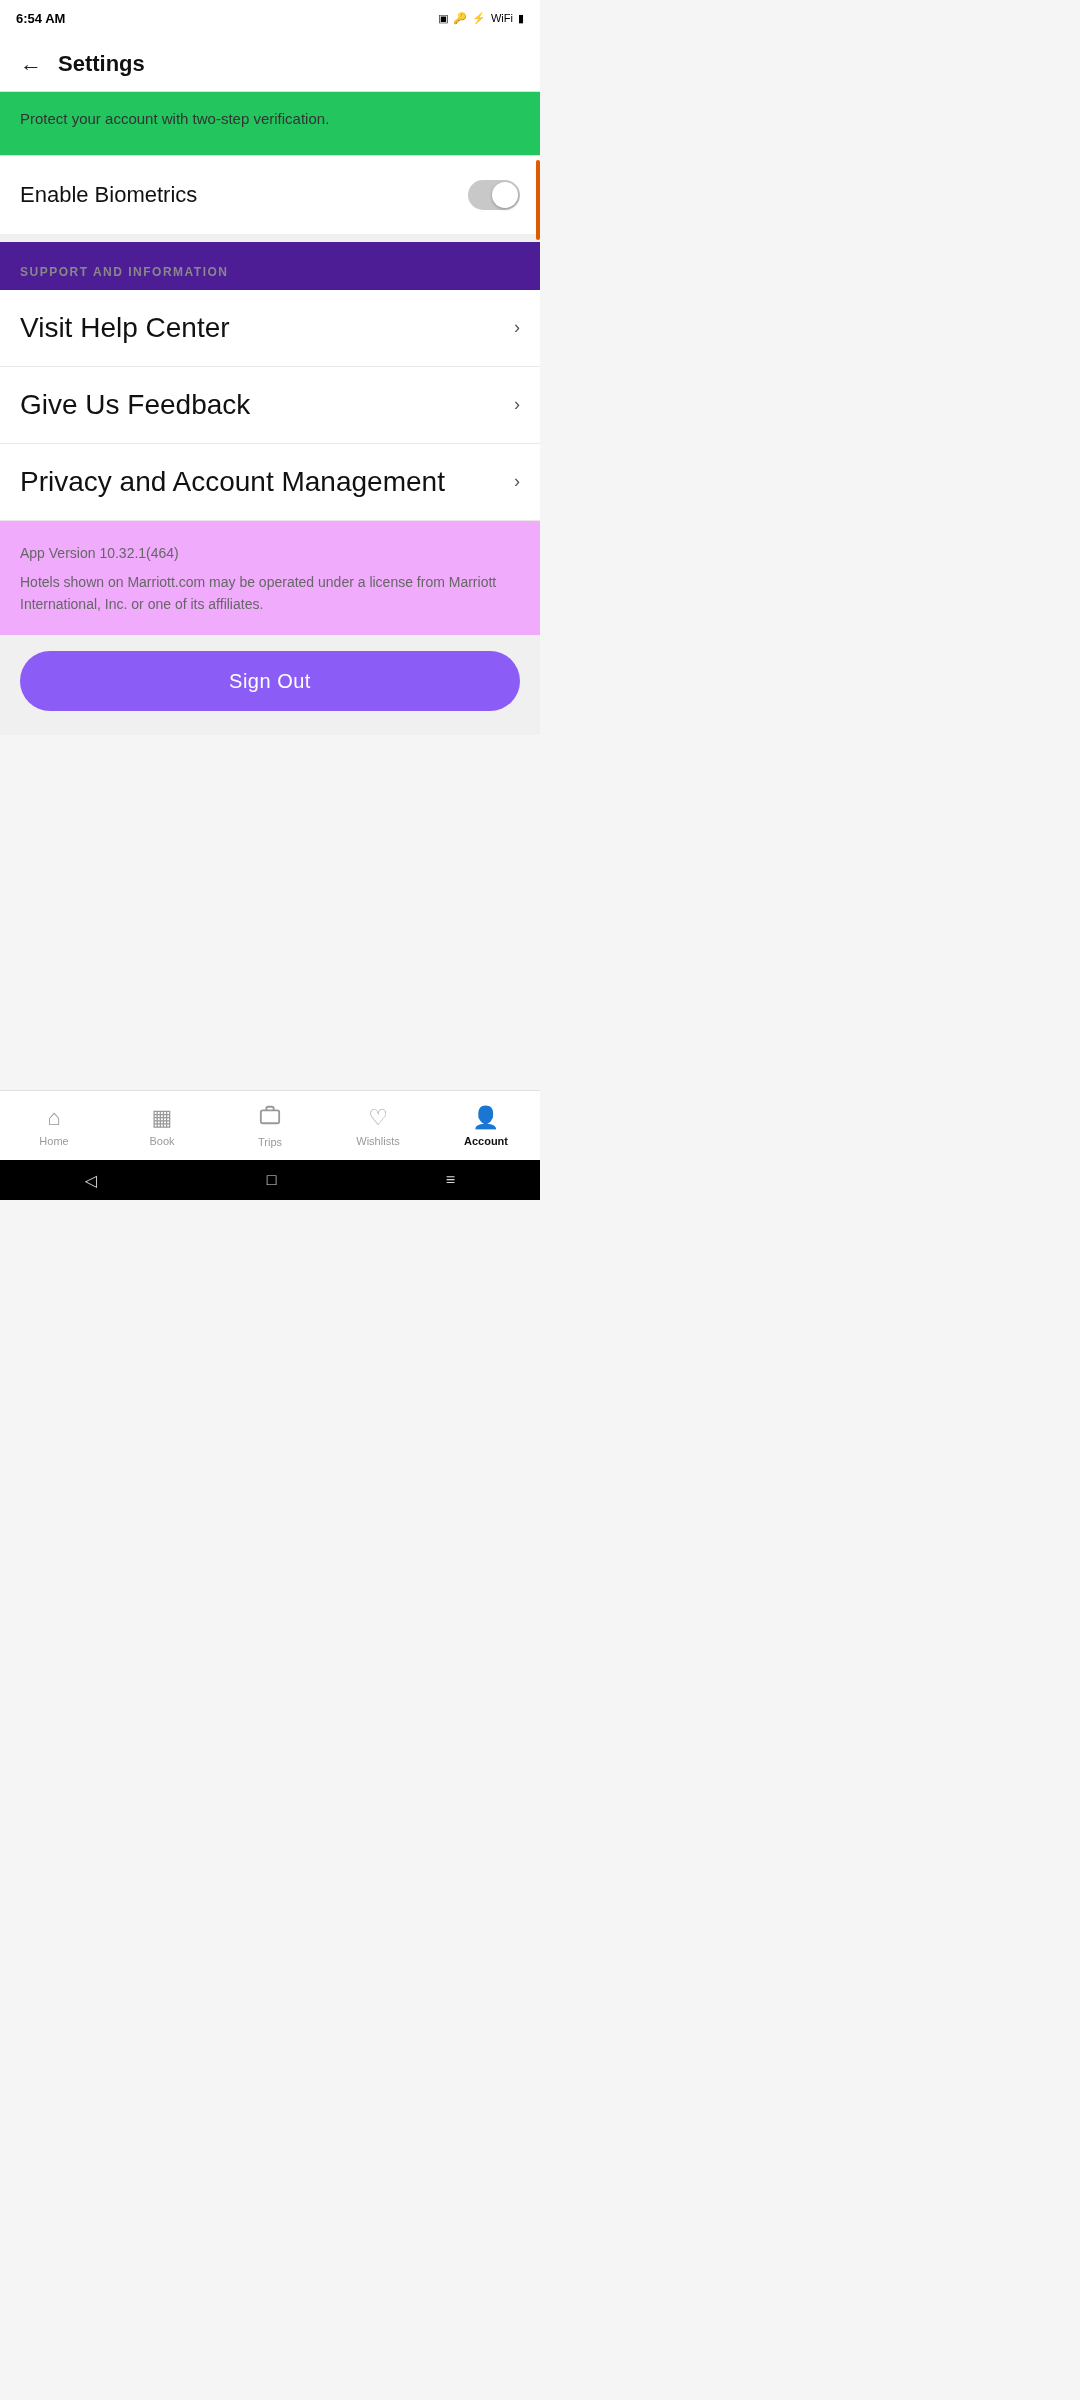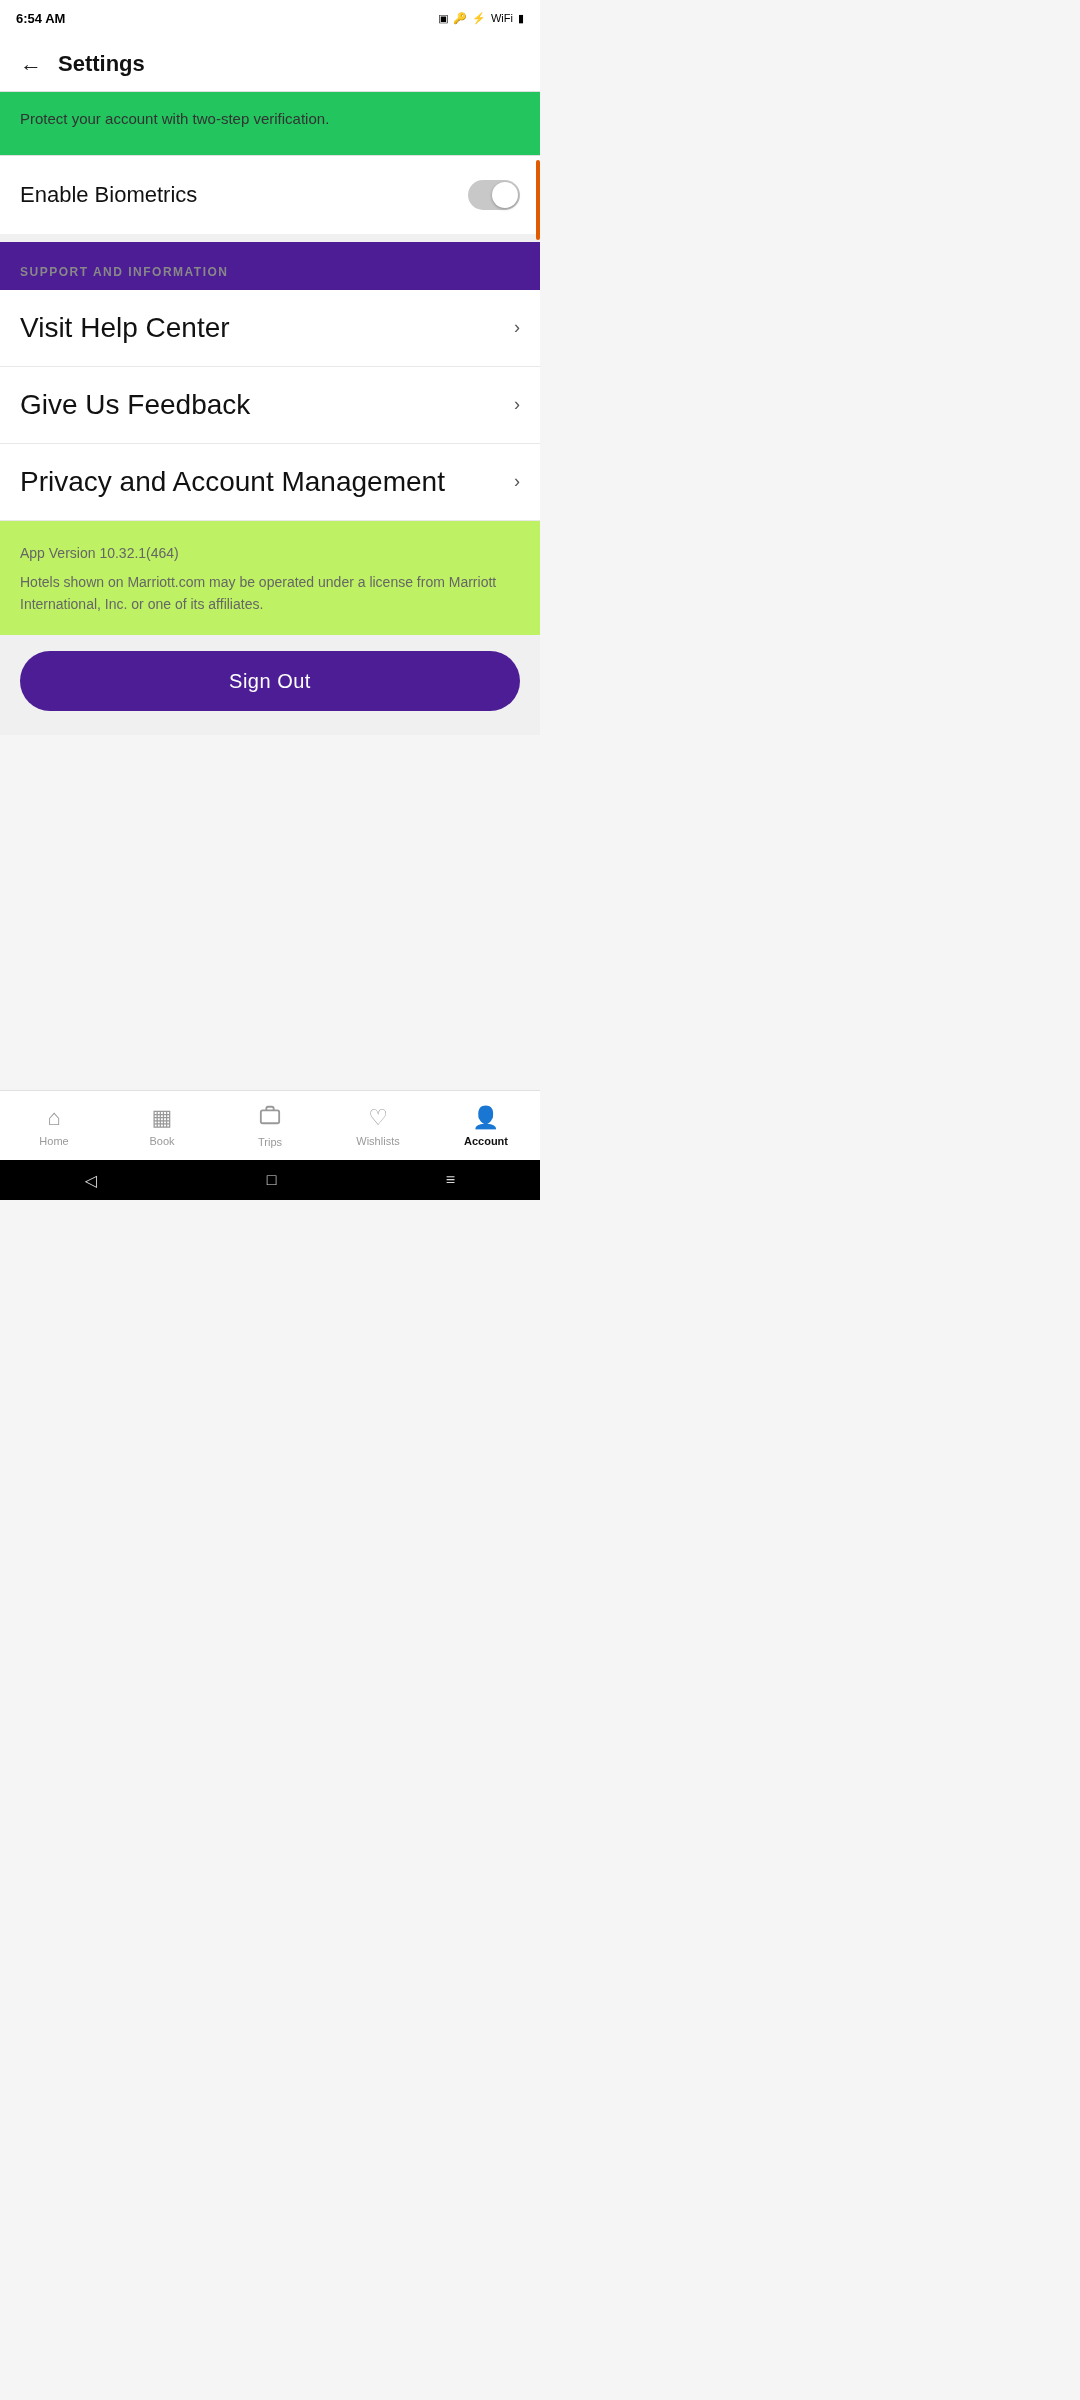--- a/index.html
+++ b/index.html
@@ -137,21 +137,21 @@
       font-weight: 400;
       color: #111;
     }
     .chevron {
       font-size: 18px;
       color: #555;
     }
 
     
     .app-info-section {
-      background: #bef264;
+      background: #f0abfc;
       padding: 24px 20px 20px 20px;
     }
     .app-version-text {
       font-size: 14px;
       color: #666;
       margin-bottom: 10px;
     }
     .app-disclaimer {
       font-size: 14px;
       color: #666;
@@ -159,21 +159,21 @@
     }
 
     
     .signout-section {
       background: #f0f0f0;
       padding: 16px 20px 24px 20px;
     }
     .signout-btn {
       width: 100%;
       height: 60px;
-      background: #4c1d95;
+      background: #8b5cf6;
       border: none;
       border-radius: 30px;
       color: #ffffff;
       font-size: 20px;
       font-weight: 500;
       cursor: pointer;
       letter-spacing: 0.5px;
     }
 
     

